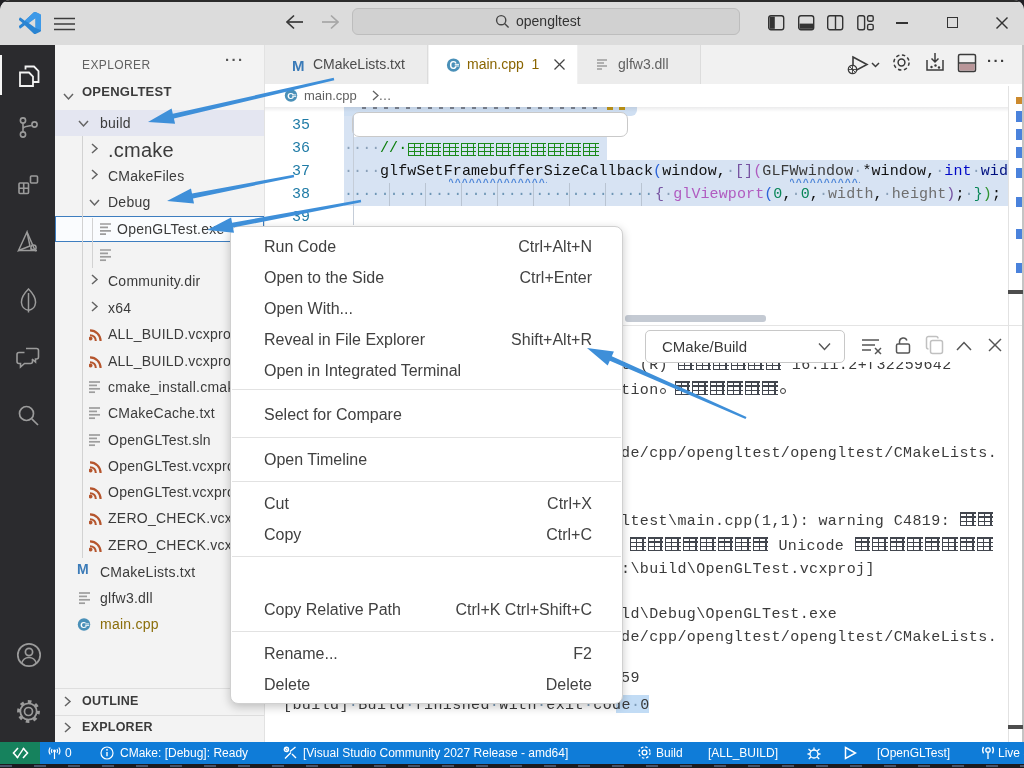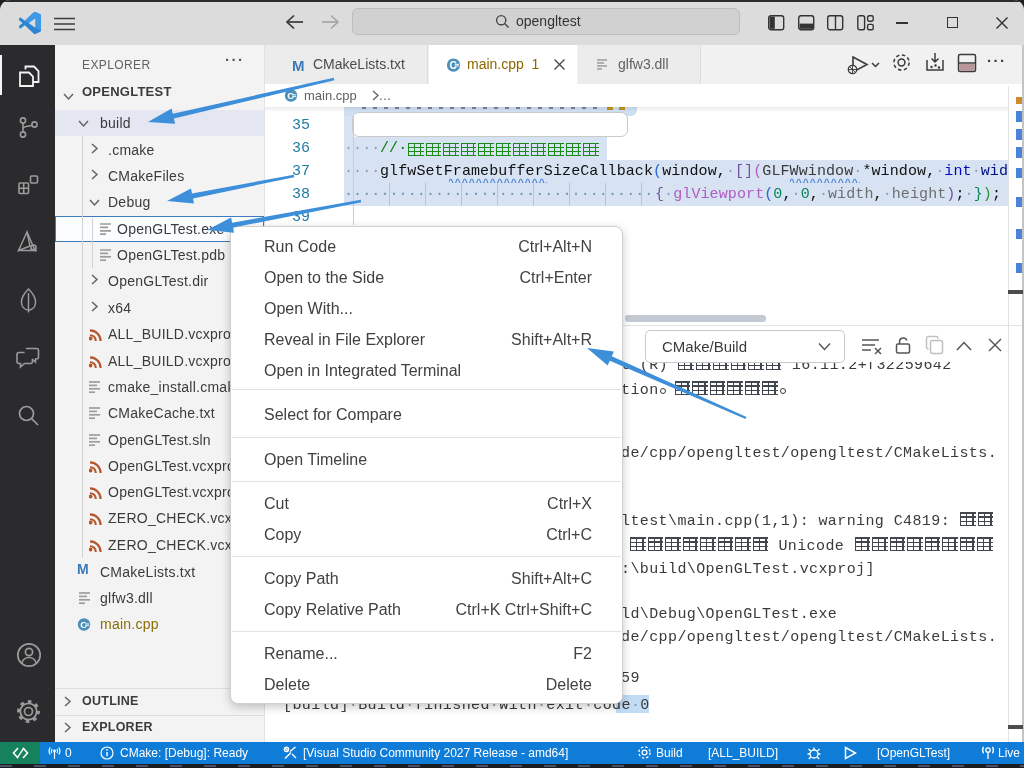--- a/index.html
+++ b/index.html
@@ -218,41 +218,40 @@
     <div class="trow" style="top:171px;background:#fafcfe;border:1.4px solid #3d7dbf"></div>
     <div class="ab" style="left:26.5px;top:91px;width:1px;height:422px;background:#d2d2d2"></div>
     <div class="ab" style="left:37px;top:173px;width:1px;height:50px;background:#d2d2d2"></div>
     <svg class="ab" style="left:23px;top:73px" width="12" height="12">
         <use href="#i-chd"></use>
       </svg>
       <div class="ab" style="left:45px;top:65px;font-size:14px;line-height:26px;color:#3b3b3b">build</div>
     <svg class="ab" style="left:35px;top:98px" width="12" height="12">
         <use href="#i-chr"></use>
       </svg>
-      <div class="ab" style="left:53px;top:92px;font-size:14px;line-height:26px;color:#3b3b3b">.cmake</div>
+      <div class="ab" style="left:53px;top:92px;font-size:20px;line-height:26px;color:#3b3b3b">.cmake</div>
     <svg class="ab" style="left:35px;top:124px" width="12" height="12">
         <use href="#i-chr"></use>
       </svg>
       <div class="ab" style="left:53px;top:118px;font-size:14px;line-height:26px;color:#3b3b3b">CMakeFiles</div>
     <svg class="ab" style="left:34px;top:152px" width="12" height="12">
         <use href="#i-chd"></use>
       </svg>
       <div class="ab" style="left:53px;top:144px;font-size:14px;line-height:26px;color:#3b3b3b">Debug</div>
     <svg class="ab" style="left:44px;top:177px" width="14" height="15">
         <use href="#i-file"></use>
       </svg>
       <div class="ab" style="left:62px;top:171px;font-size:14px;line-height:26px;color:#3b3b3b;width:147px;overflow:hidden;white-space:nowrap">OpenGLTest.exe</div>
     <svg class="ab" style="left:44px;top:203px" width="14" height="15">
         <use href="#i-file"></use>
       </svg>
-      <div class="ab" style="left:62px;top:197px;font-size:14px;line-height:26px;color:#3b3b3b;width:147px;overflow:hidden;white-space:nowrap">OpenGLTest.pdb</div>
     <svg class="ab" style="left:35px;top:229px" width="12" height="12">
         <use href="#i-chr"></use>
       </svg>
-      <div class="ab" style="left:53px;top:223px;font-size:14px;line-height:26px;color:#3b3b3b">OpenGLTest.dir</div>
+      <div class="ab" style="left:53px;top:223px;font-size:14px;line-height:26px;color:#3b3b3b">Community.dir</div>
     <svg class="ab" style="left:35px;top:256px" width="12" height="12">
         <use href="#i-chr"></use>
       </svg>
       <div class="ab" style="left:53px;top:250px;font-size:14px;line-height:26px;color:#3b3b3b">x64</div>
     <svg class="ab" style="left:34px;top:282px" width="14" height="16">
         <use href="#i-feed"></use>
       </svg>
       <div class="ab" style="left:53px;top:276px;font-size:14px;line-height:26px;color:#3b3b3b;width:156px;overflow:hidden;white-space:nowrap">ALL_BUILD.vcxproj</div>
     <svg class="ab" style="left:34px;top:309px" width="14" height="16">
         <use href="#i-feed"></use>
@@ -550,21 +549,20 @@
   <div id="cmenu" class="ab">
     <div class="mi" style="top:4px">Run Code<b>Ctrl+Alt+N</b></div>
     <div class="mi" style="top:35px">Open to the Side<b>Ctrl+Enter</b></div>
     <div class="mi" style="top:66px">Open With...</div>
     <div class="mi" style="top:97px">Reveal in File Explorer<b>Shift+Alt+R</b></div>
     <div class="mi" style="top:172px">Select for Compare</div>
     <div class="mi" style="top:128px">Open in Integrated Terminal</div>
     <div class="mi" style="top:217px">Open Timeline</div>
     <div class="mi" style="top:261px">Cut<b>Ctrl+X</b></div>
     <div class="mi" style="top:292px">Copy<b>Ctrl+C</b></div>
-    <div class="mi" style="top:336px">Copy Path<b>Shift+Alt+C</b></div>
     <div class="mi" style="top:367px">Copy Relative Path<b>Ctrl+K Ctrl+Shift+C</b></div>
     <div class="mi" style="top:411px">Rename...<b>F2</b></div>
     <div class="mi" style="top:442px">Delete<b>Delete</b></div>
     <div class="msep" style="top:162px"></div>
     <div class="msep" style="top:210px"></div>
     <div class="msep" style="top:254px"></div>
     <div class="msep" style="top:329px"></div>
     <div class="msep" style="top:404px"></div>
   </div>
   <svg id="arrows" class="ab" style="left:0;top:0;width:1024px;height:764px;z-index:60;pointer-events:none">

